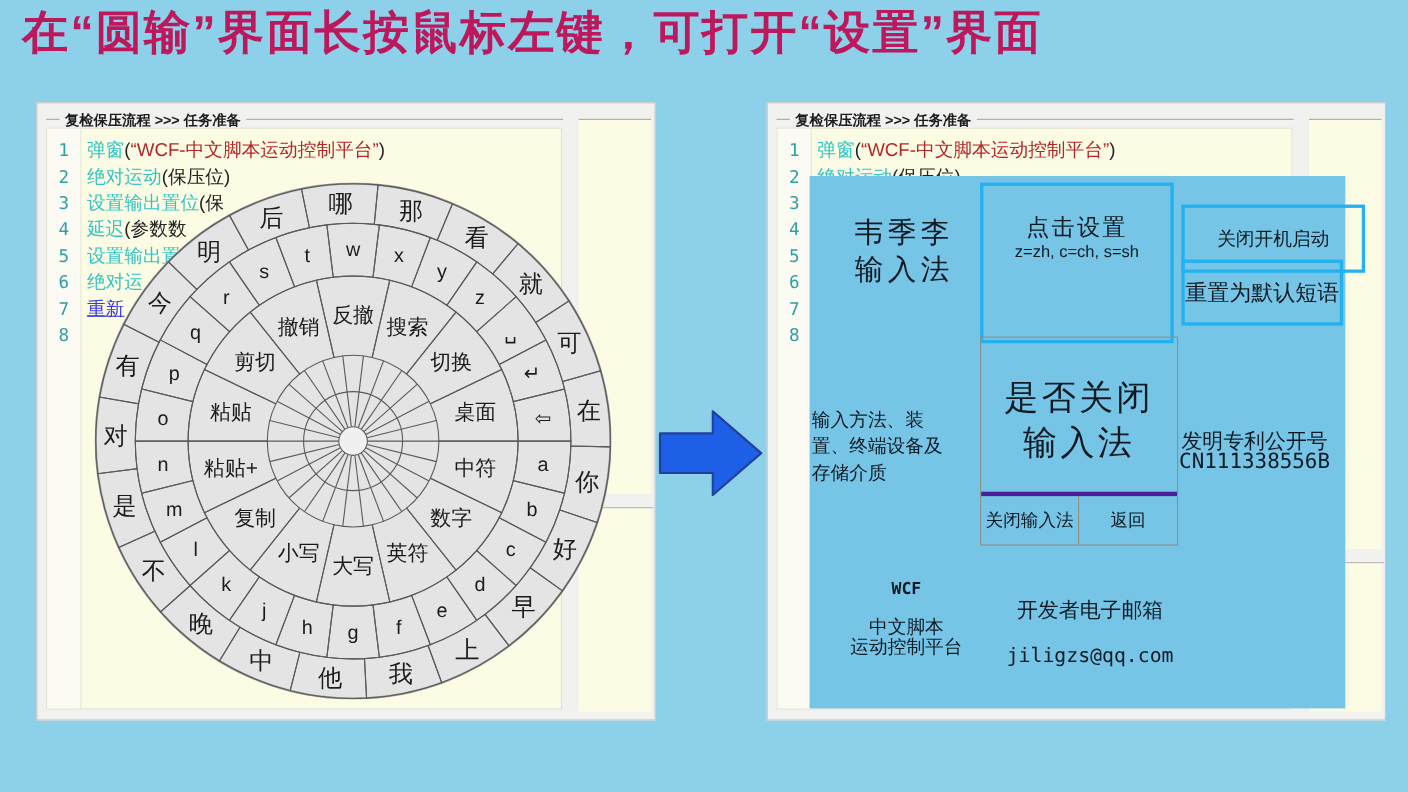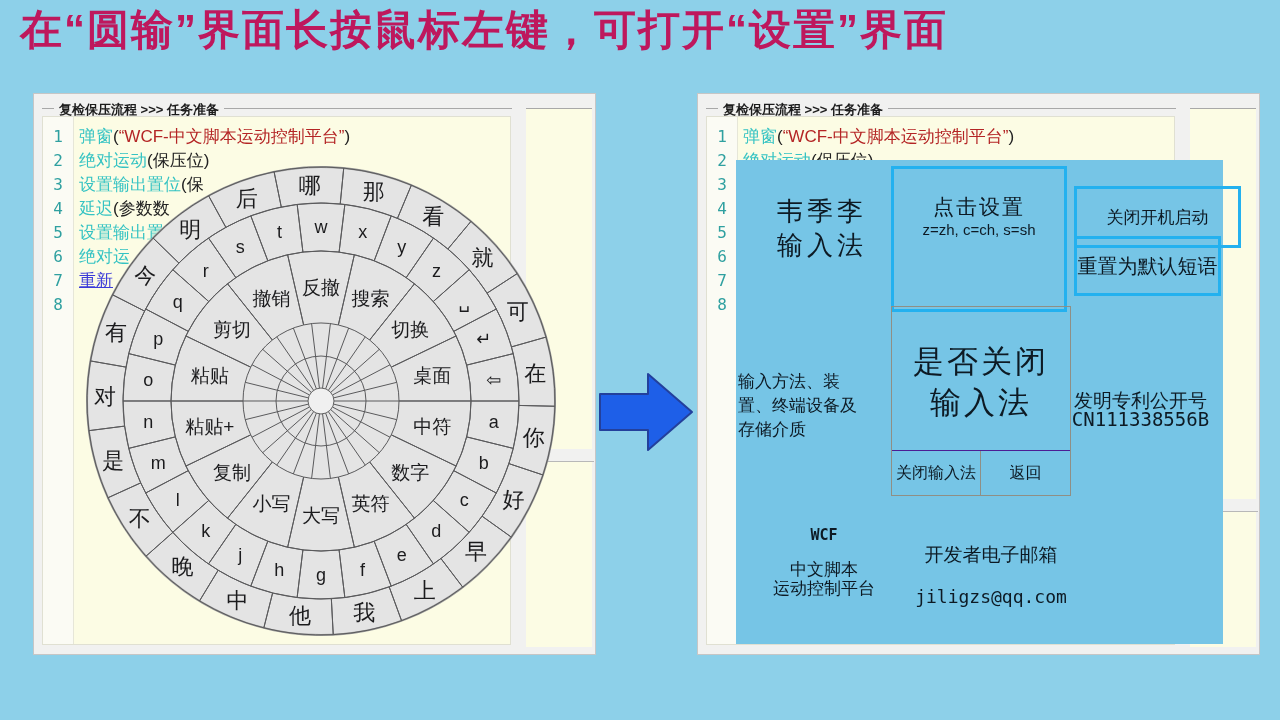--- a/index.html
+++ b/index.html
@@ -43,21 +43,21 @@
   .cyan-box{border:3px solid #23b1ef;}
   .ime-name{left:0;top:34px;width:172px;font-size:26px;line-height:34px;text-align:center;letter-spacing:4px;}
   .click-box{left:155px;top:6px;width:176px;height:146px;flex-direction:column;justify-content:flex-start;}
   .click-label{margin-top:24px;font-size:21px;letter-spacing:2px;}
   .pinyin-hint{font-size:15px;}
   .autostart-box{left:338px;top:6px;width:167px;height:62px;font-size:17px;margin-top:20px;}
   .reset-box{left:338px;top:76px;width:147px;height:60px;font-size:20px;}
   .patent-desc{left:2px;top:210px;width:172px;font-size:17px;line-height:24px;text-align:left;}
   .confirm-box{left:155px;top:146px;width:180px;height:190px;border:1px solid #8f8f85;padding-left:12px;}
   .confirm-title{position:absolute;top:34px;left:0;width:100%;text-align:center;font-size:31px;line-height:41px;letter-spacing:3px;}
-  .confirm-row{position:absolute;bottom:0;left:0;right:0;height:44px;border-top:1px solid #4c1d95;display:flex;}
+  .confirm-row{position:absolute;bottom:0;left:0;right:0;height:44px;border-top:4px solid #4c1d95;display:flex;}
   .confirm-cell1{flex:0 0 88px;border-right:1px solid #8f8f85;font-size:16px;}
   .confirm-cell2{flex:1;font-size:16px;}
   .patent-label{left:322px;top:208px;width:165px;text-align:center;font-size:19px;margin-top:20px;}
   .patent-no{left:322px;top:248px;width:165px;text-align:center;font-size:19px;font-family:"DejaVu Sans Mono",monospace;}
   .wcf-block{left:2px;top:366px;width:172px;text-align:center;}
   .wcf-line{font-size:15px;font-weight:bold;font-family:"DejaVu Sans Mono",monospace;}
   .plat-lines{margin-top:16px;font-size:17px;line-height:19px;}
   .email-label{left:170px;top:382px;width:170px;text-align:center;font-size:19px;}
   .email-value{left:160px;top:426px;width:190px;text-align:center;font-size:18px;font-family:"DejaVu Sans Mono",monospace;}
   .usage-box{left:338px;top:340px;width:147px;height:142px;font-size:26px;letter-spacing:3px;}

